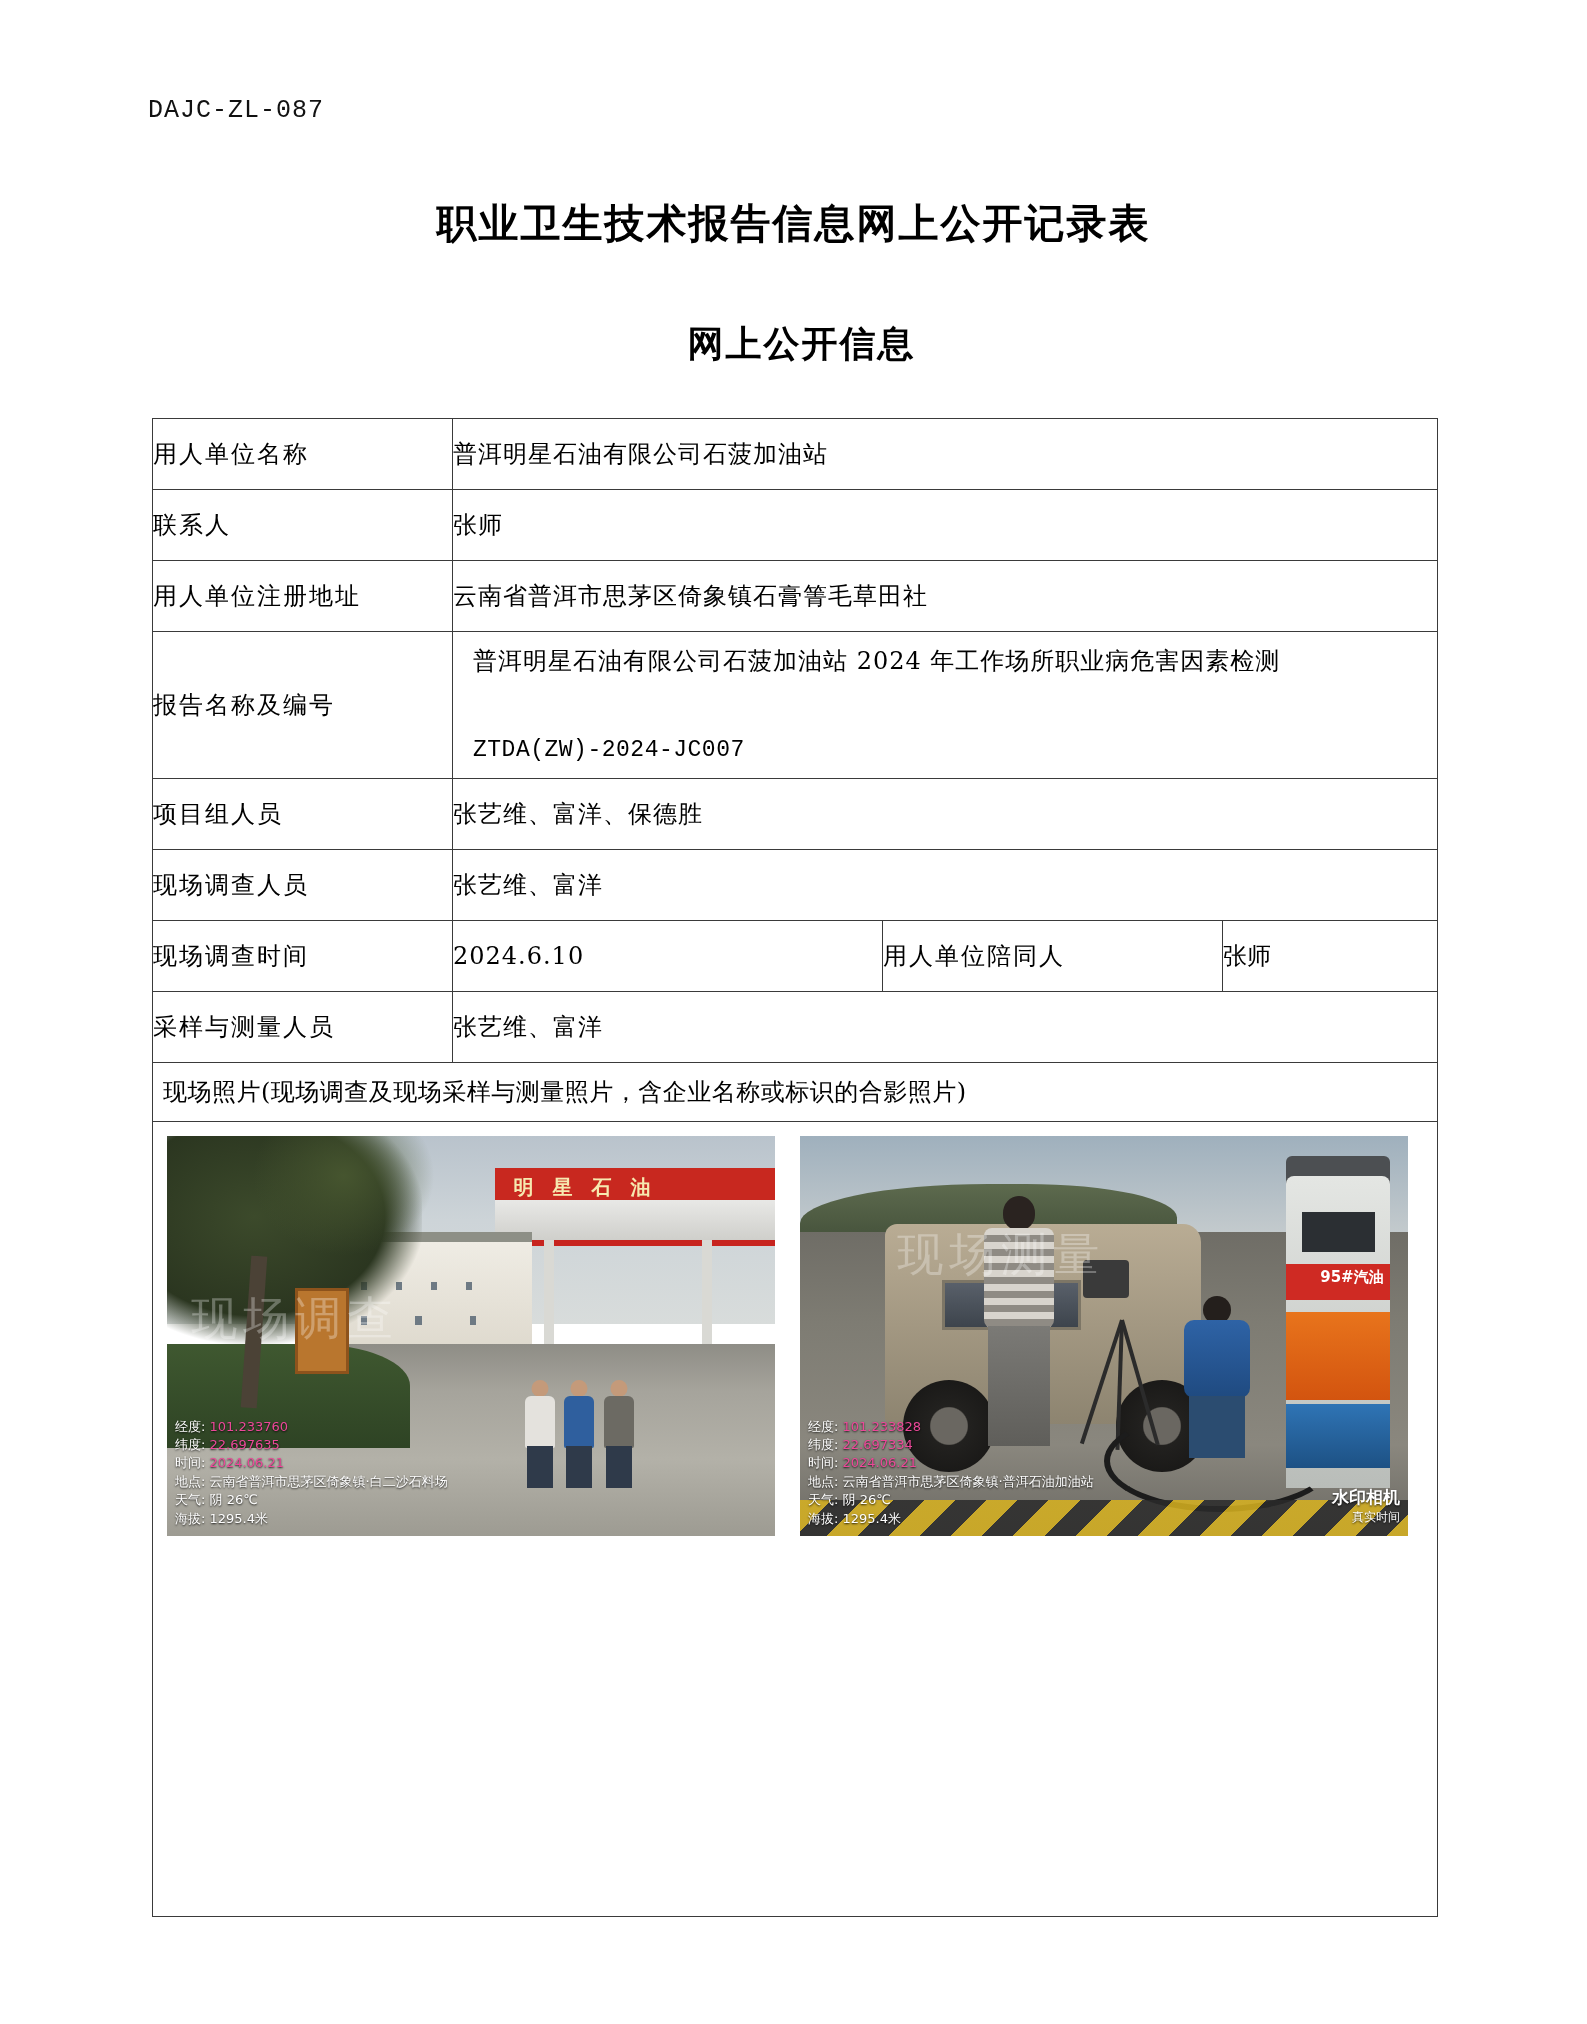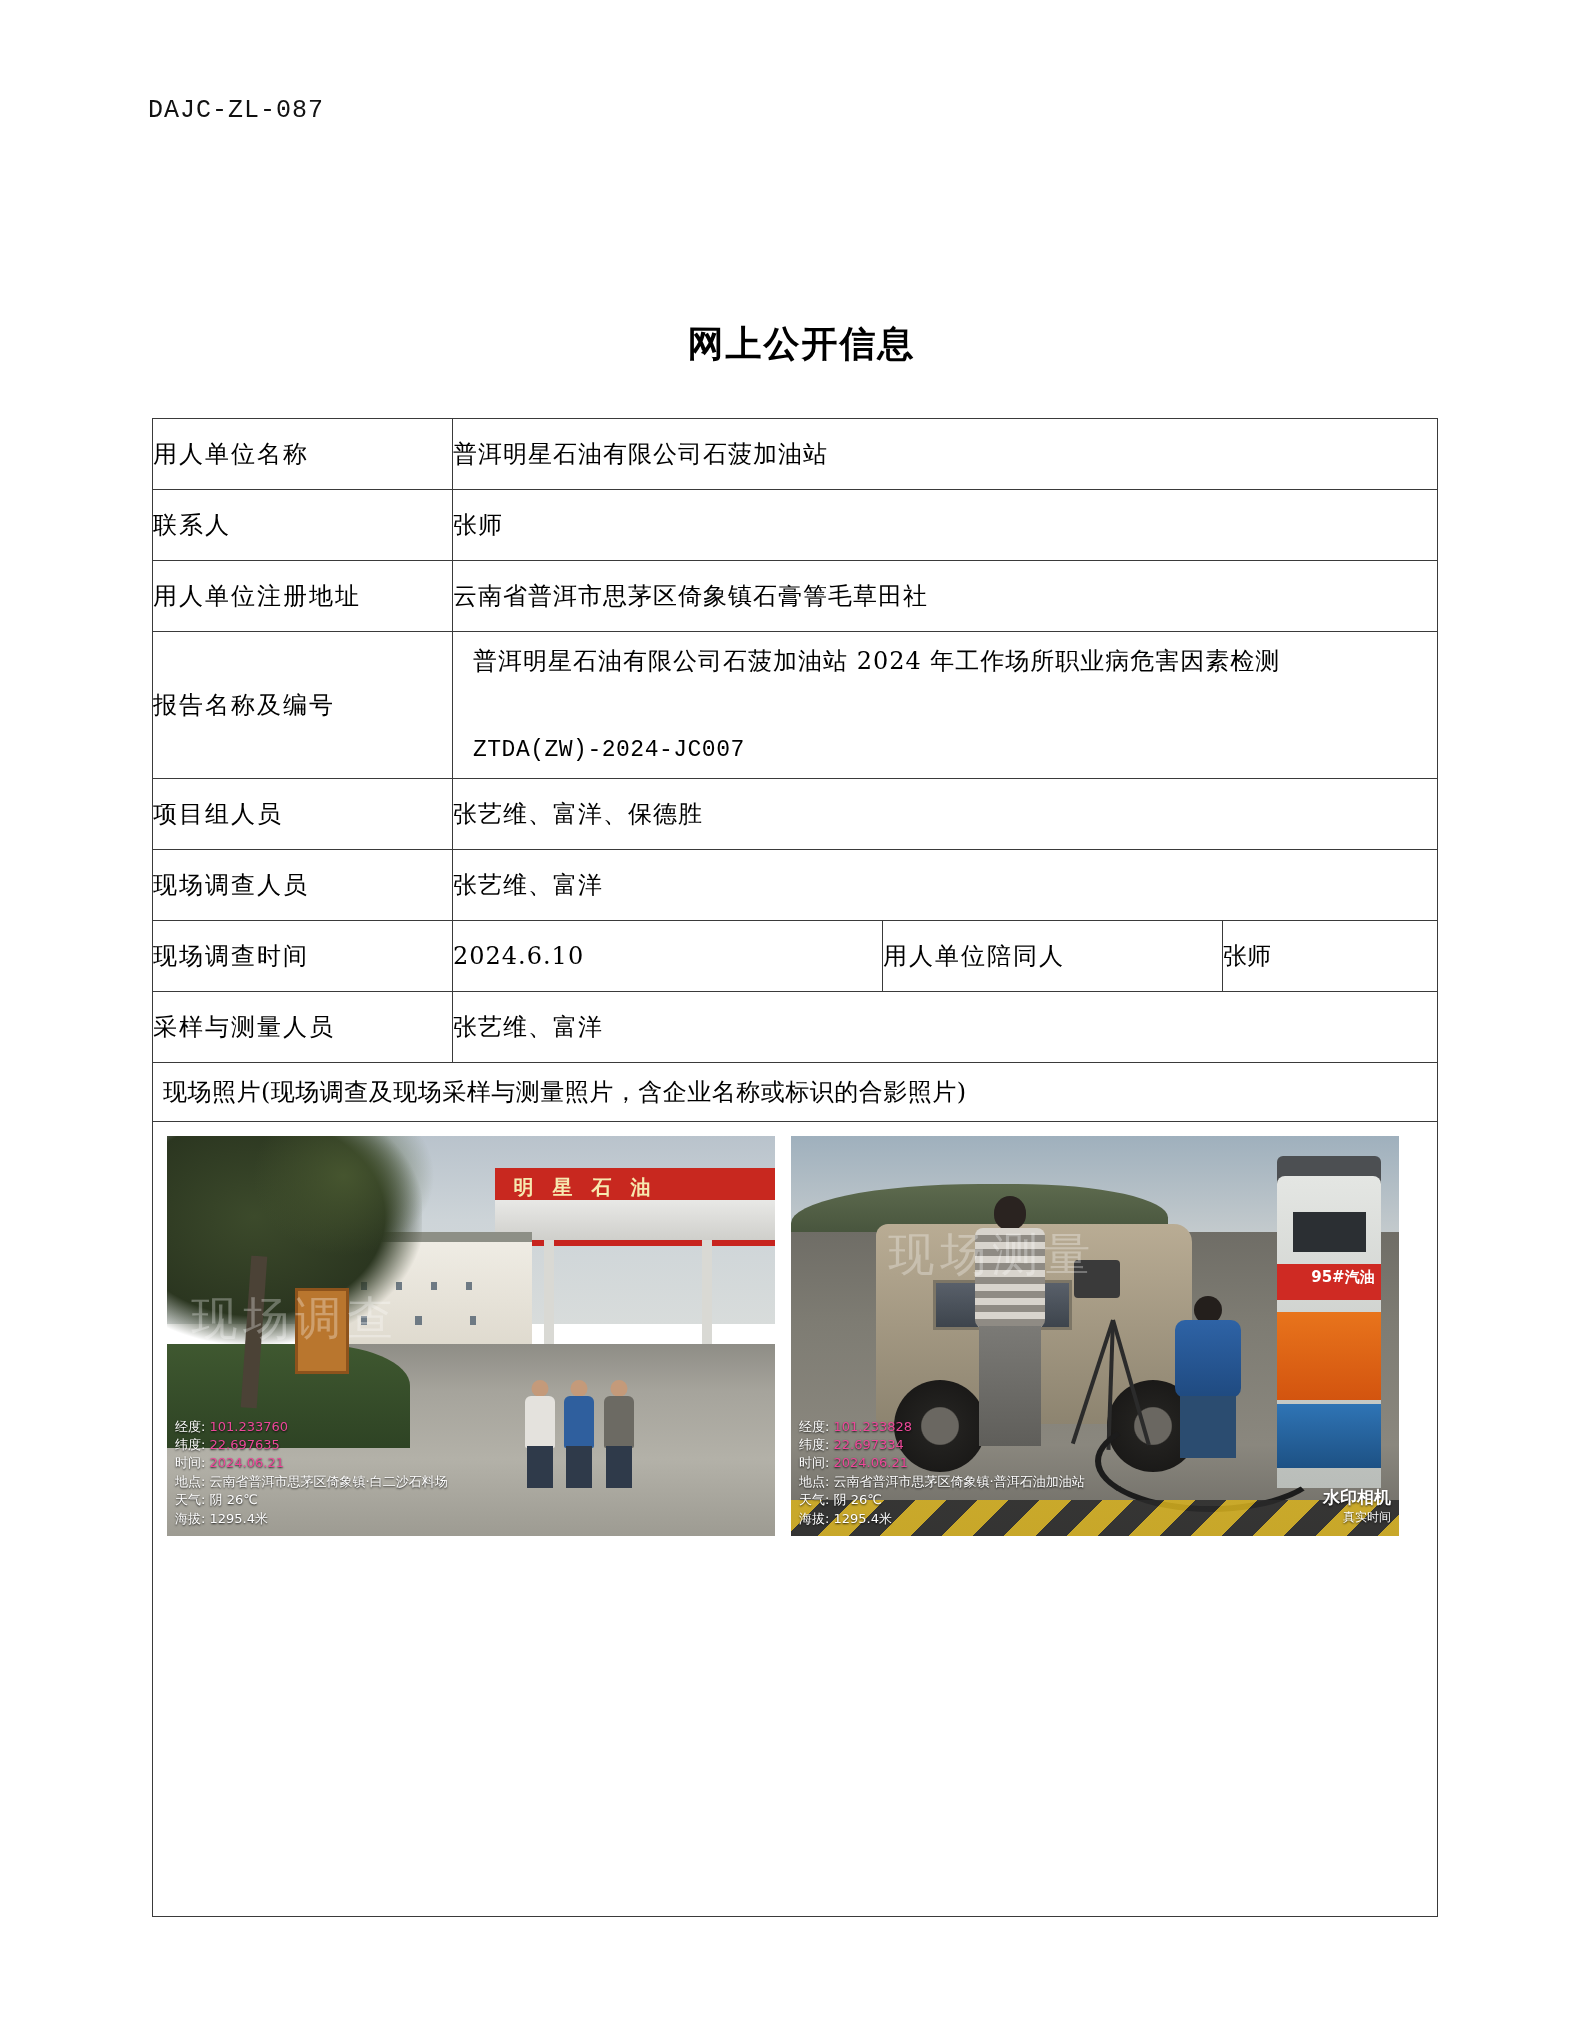--- a/index.html
+++ b/index.html
@@ -107,21 +107,21 @@
     letter-spacing: 0.5px;
   }
   .photos-cell {
     height: 780px;
     vertical-align: top !important;
     padding: 14px 0 0 14px !important;
     text-align: left !important;
   }
   .photo-row {
     display: flex;
-    gap: 16px;
+    gap: 25px;
     align-items: flex-start;
   }
   .photo {
     position: relative;
     width: 608px;
     height: 400px;
     overflow: hidden;
     border: 0;
   }
   
@@ -436,20 +436,21 @@
     font-weight: bold;
   }
 </style>
 </head>
 <body>
 
 <div class="page">
 
   <div class="doc-code">DAJC-ZL-087</div>
 
+  <div class="title-main">职业卫生技术报告信息网上公开记录表</div>
   <div class="title-sub">网上公开信息</div>
 
   <table class="main-table">
     <colgroup>
       <col style="width:300px">
       <col style="width:430px">
       <col style="width:340px">
       <col style="width:215px">
     </colgroup>
     <tbody>

